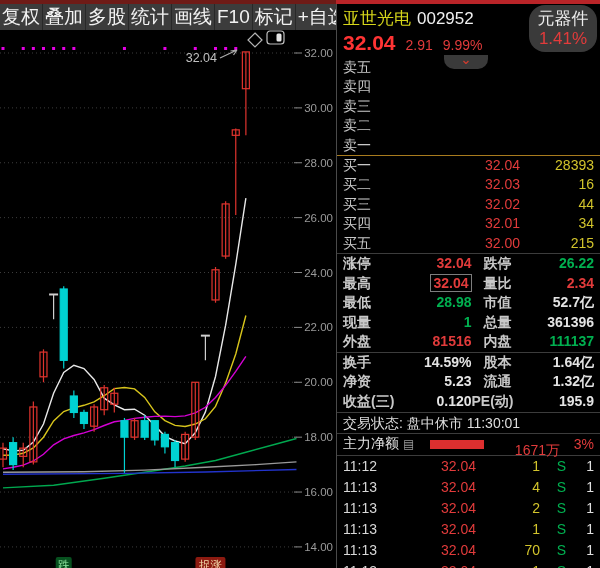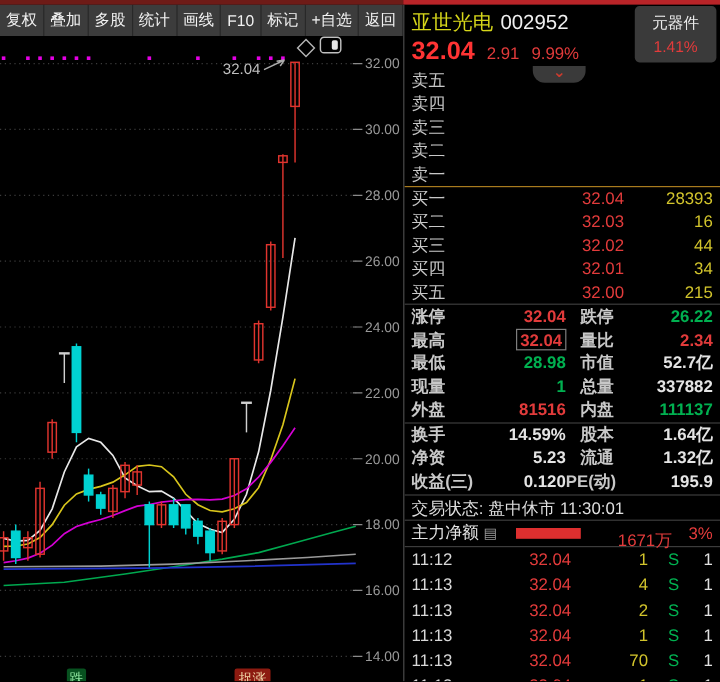--- a/index.html
+++ b/index.html
@@ -6,37 +6,37 @@
   #app{position:relative;width:600px;height:568px;background:#000;overflow:hidden;
        font-family:"Liberation Sans","DejaVu Sans",sans-serif;color:#e8e8e8;}
   
   .strip{position:absolute;top:0;height:4px;}
   .strip-left{left:0;width:336px;background:#6e1b17;}
   .strip-right{left:336px;width:264px;background:#b92428;}
   
   #toolbar{position:absolute;left:0;top:4px;width:336px;height:26px;background:#3c3c3c;
            display:flex;align-items:stretch;overflow:hidden;}
   .tb-btn{flex:1 1 auto;display:flex;align-items:center;justify-content:center;
-          font-size:13px;color:#f2f2f2;border-right:1px solid #282828;white-space:nowrap;
+          font-size:19px;color:#f2f2f2;border-right:1px solid #282828;white-space:nowrap;
           padding:0 2px;cursor:default;}
   
   #chart-wrap{position:absolute;left:0;top:30px;width:336px;height:538px;background:#000;}
   svg text{font-family:"Liberation Sans","DejaVu Sans",sans-serif;}
   
   #panel{position:absolute;left:336px;top:4px;width:263px;height:564px;background:#000;
          border-left:1px solid #4a4a4a;overflow:hidden;}
   .panel-header{position:relative;height:54px;padding:3px 6px 0 6px;box-sizing:border-box;}
   .name-row{font-size:17px;line-height:24px;}
   .stock-name{color:#d6d61a;}
   .stock-code{color:#f0f0f0;margin-left:6px;margin-top:13px;}
   .price-row{font-size:14px;line-height:24px;color:#e23b3b;}
   .big-price{font-size:21px;font-weight:bold;color:#ff3434;margin-right:10px;}
   .chg{margin-right:10px;}
   .sector-box{position:absolute;right:3px;top:1px;width:68px;height:47px;background:#3a3a3a;
-              border-radius:4px;text-align:center;font-size:13px;padding-top:4px;box-sizing:border-box;}
+              border-radius:16px;text-align:center;font-size:17px;padding-top:4px;box-sizing:border-box;}
   .sector-name{color:#ededed;line-height:20px;}
   .sector-pct{color:#e23b3b;line-height:20px;}
   .panel-tab{position:absolute;left:107px;top:51px;width:44px;height:14px;background:#3a3a3a;
              border-radius:0 0 10px 10px;text-align:center;color:#cc3b2e;font-size:13px;
              line-height:9px;font-weight:bold;cursor:pointer;}
   .ob-row{display:flex;height:19.4px;line-height:19.4px;font-size:14px;padding:0 6px;}
   .ob-label{width:42px;color:#c8c8c8;}
   .ob-price{flex:1;text-align:right;color:#e23b3b;}
   .ob-vol{width:74px;text-align:right;color:#d2c42c;}
   .mid-sep{border-top:1px solid #a87b1e;}
@@ -297,21 +297,21 @@
         <div class="st-row">
           <span class="st-label">最低</span>
           <span class="st-val green">28.98</span>
           <span class="st-label" style="padding-left:12px">市值</span>
           <span class="st-val white">52.7亿</span>
         </div>
         <div class="st-row">
           <span class="st-label">现量</span>
           <span class="st-val green">1</span>
           <span class="st-label" style="padding-left:12px">总量</span>
-          <span class="st-val white">337882</span>
+          <span class="st-val white">361396</span>
         </div>
         <div class="st-row">
           <span class="st-label">外盘</span>
           <span class="st-val red">81516</span>
           <span class="st-label" style="padding-left:12px">内盘</span>
           <span class="st-val green">111137</span>
         </div>
       </div>
     <div class="sep"></div>
     <div id="stats-b">

